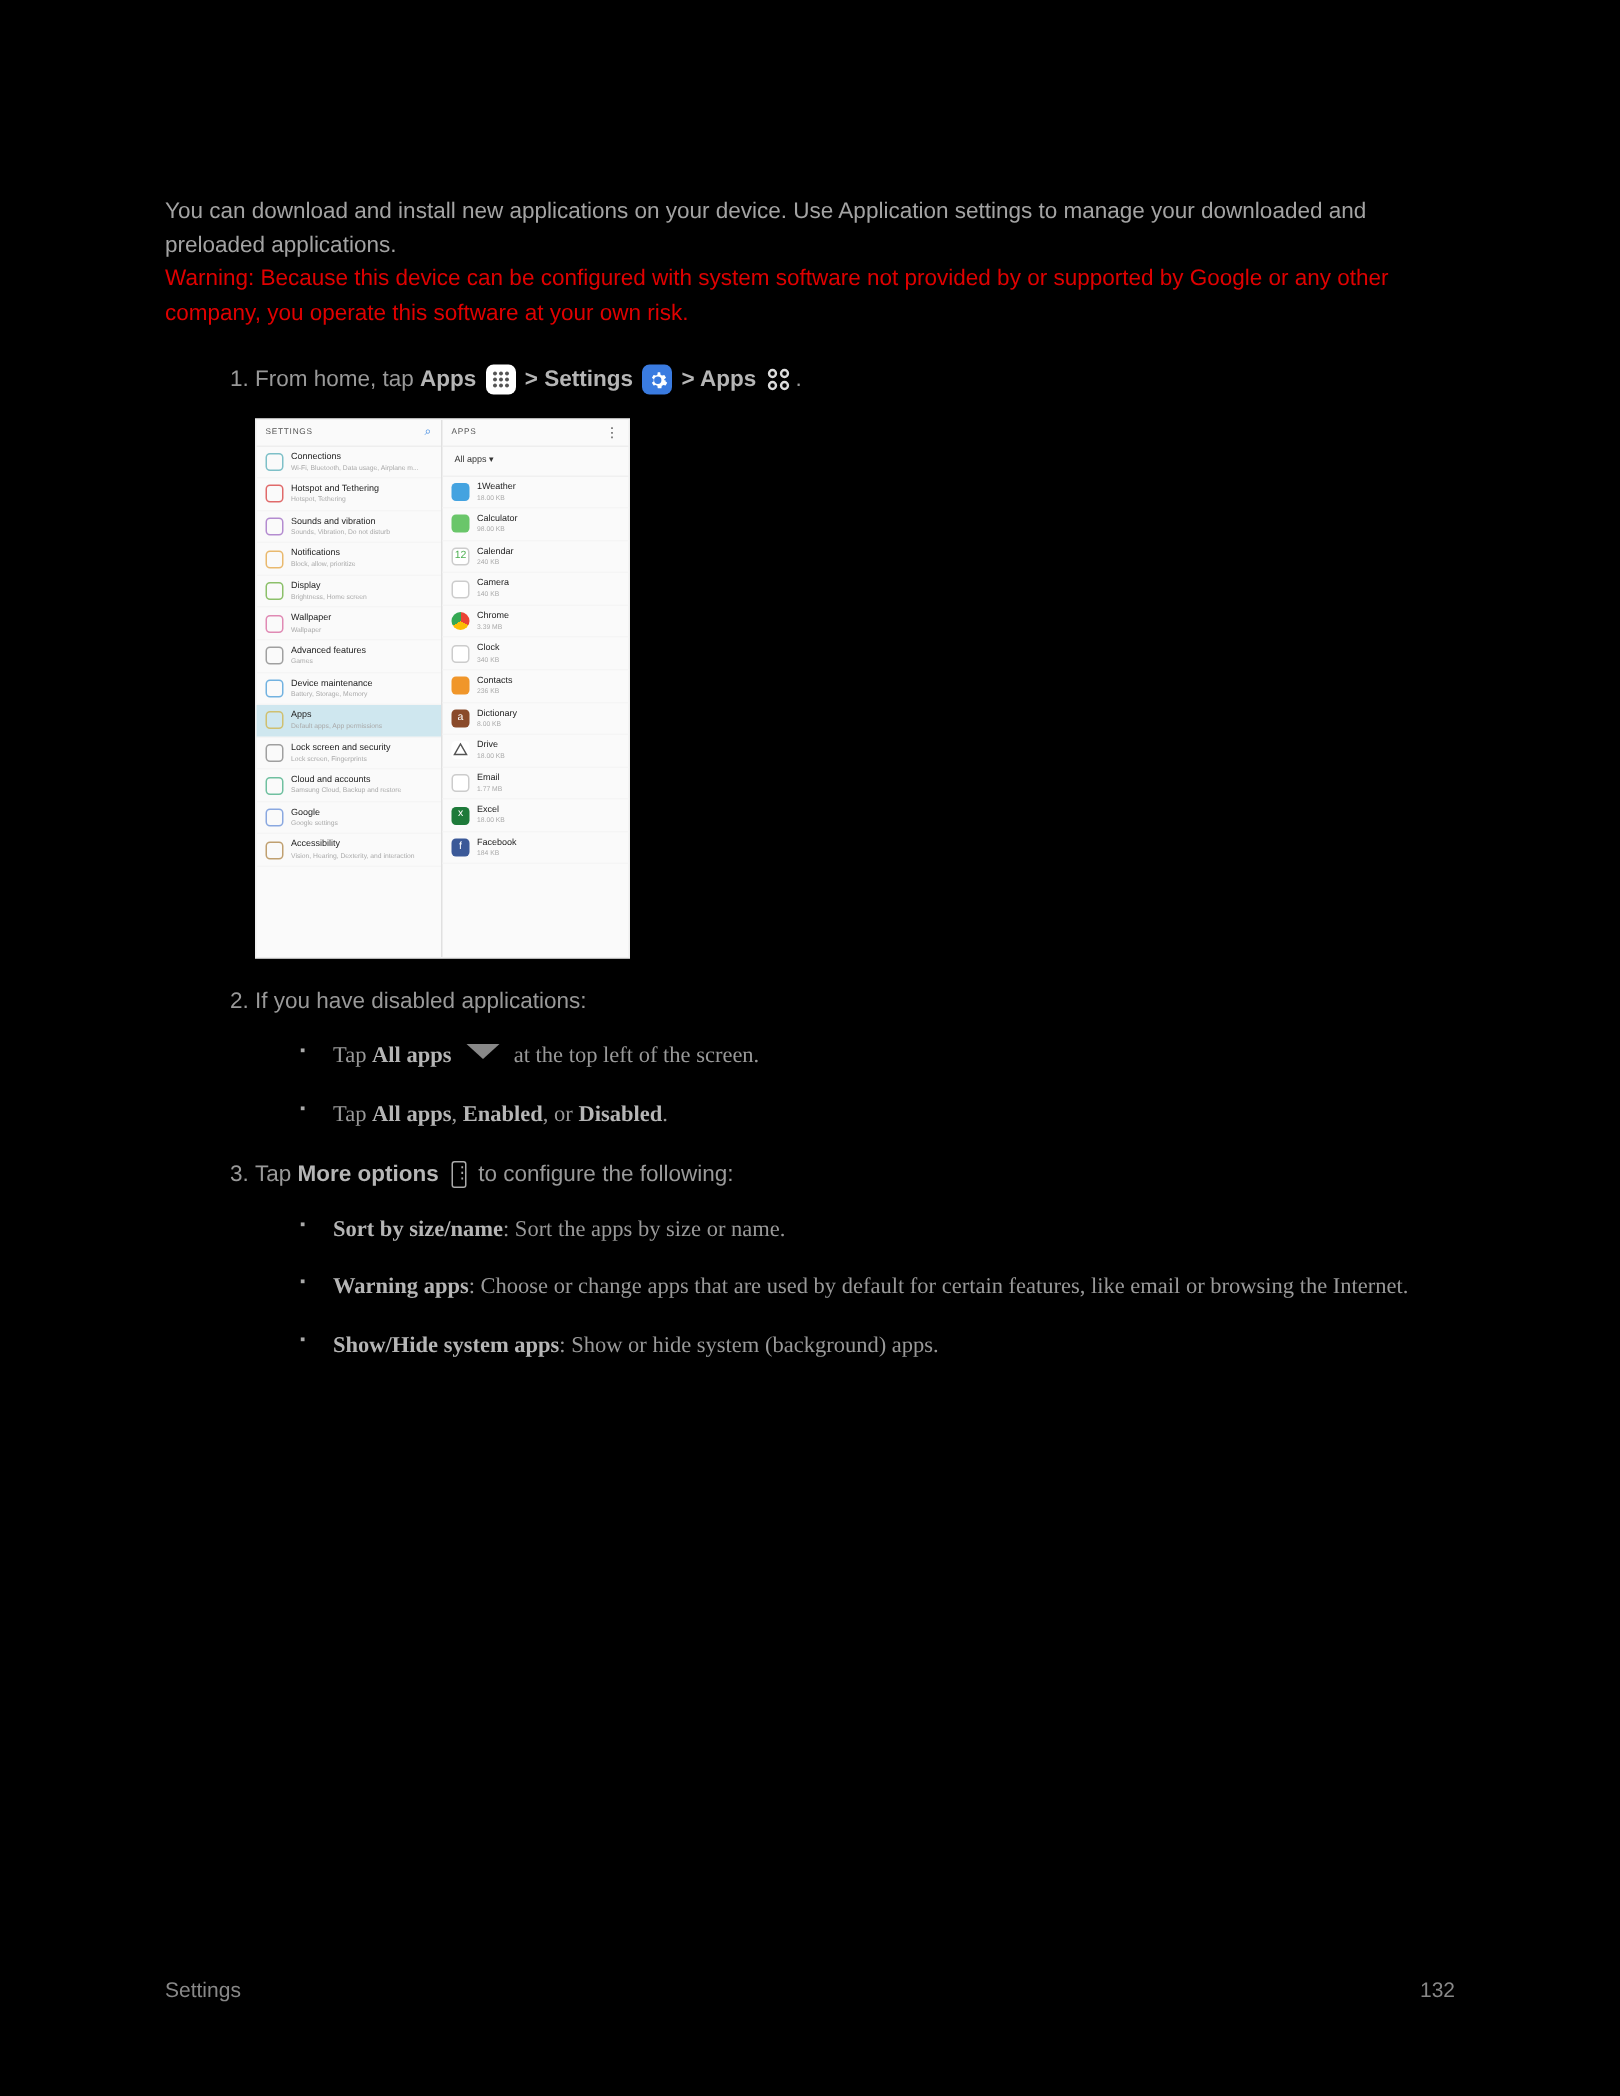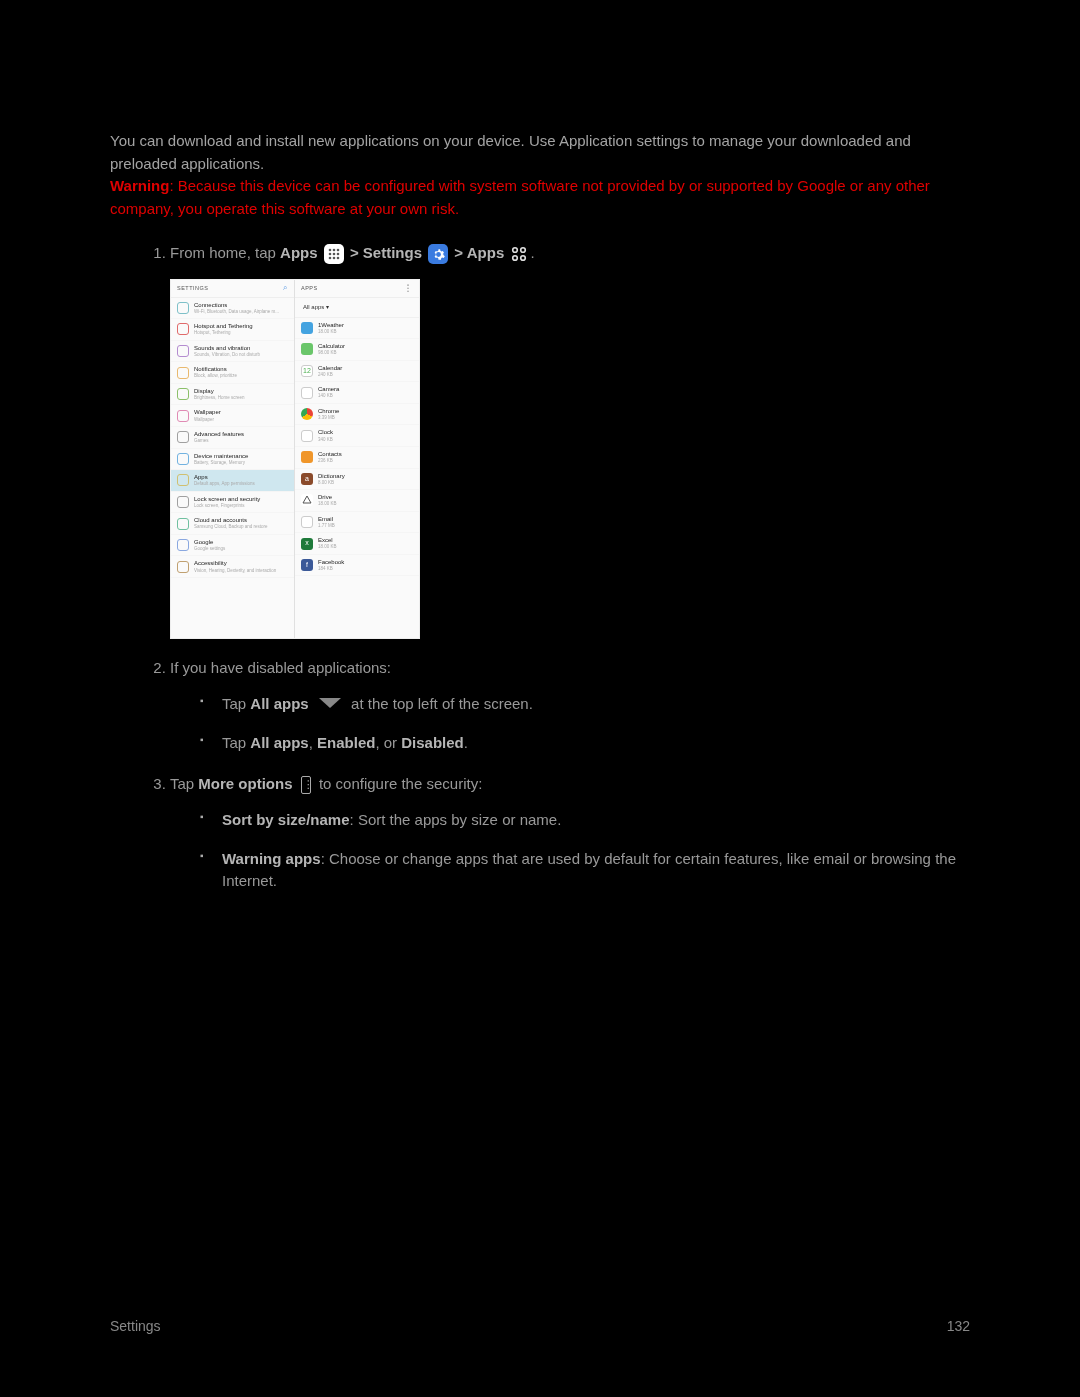--- a/index.html
+++ b/index.html
@@ -9,25 +9,25 @@
     font-family: Arial, Helvetica, sans-serif;
     font-size: 15px;
     line-height: 1.5;
     width: 1080px;
     min-height: 1397px;
     padding: 130px 110px 60px 110px;
     position: relative;
   }
   .intro { color: #a3a3a3; }
   .warning { color: #e00000; margin-bottom: 22px; }
-  .warning-label { font-weight: bold; }
+  .warning-label { font-weight: normal; }
   ol.main { list-style: decimal; padding-left: 60px; color: #999; }
   ol.main > li { margin-bottom: 18px; color: #999; }
   ul.sub { list-style: none; padding-left: 36px; margin-top: 14px; }
-  ul.sub > li { margin-bottom: 16px; position: relative; padding-left: 16px; }
+  ul.sub > li { margin-bottom: 16px; position: relative; padding-left: 16px; font-family: Liberation Serif, serif; }
   ul.sub > li::before {
     content: "▪";
     position: absolute; left: -6px; top: 0;
     color: #aaa; font-size: 10px;
   }
   b { font-weight: bold; color: #b5b5b5; }
   .icon-box {
     display: inline-flex; align-items: center; justify-content: center;
     vertical-align: middle; margin: 0 2px;
   }
@@ -356,24 +356,25 @@
       </li>
       <li>
         <span>Tap </span><b>All apps</b><span>, </span><b>Enabled</b><span>, or </span><b>Disabled</b><span>.</span>
       </li>
     </ul>
   </li>
 
   <li>
     <span>Tap </span><b>More options</b>
     <span class="more-icon"></span>
-    <span> to configure the security:</span>
+    <span> to configure the following:</span>
     <ul class="sub" id="step3-items">
         <li><b>Sort by size/name</b>: Sort the apps by size or name.</li>
         <li><b>Warning apps</b>: Choose or change apps that are used by default for certain features, like email or browsing the Internet.</li>
+        <li><b>Show/Hide system apps</b>: Show or hide system (background) apps.</li>
       </ul>
   </li>
 </ol>
 
 <div class="footer">
   <span>Settings</span>
   <span>132</span>
 </div>
 
 </body></html>

